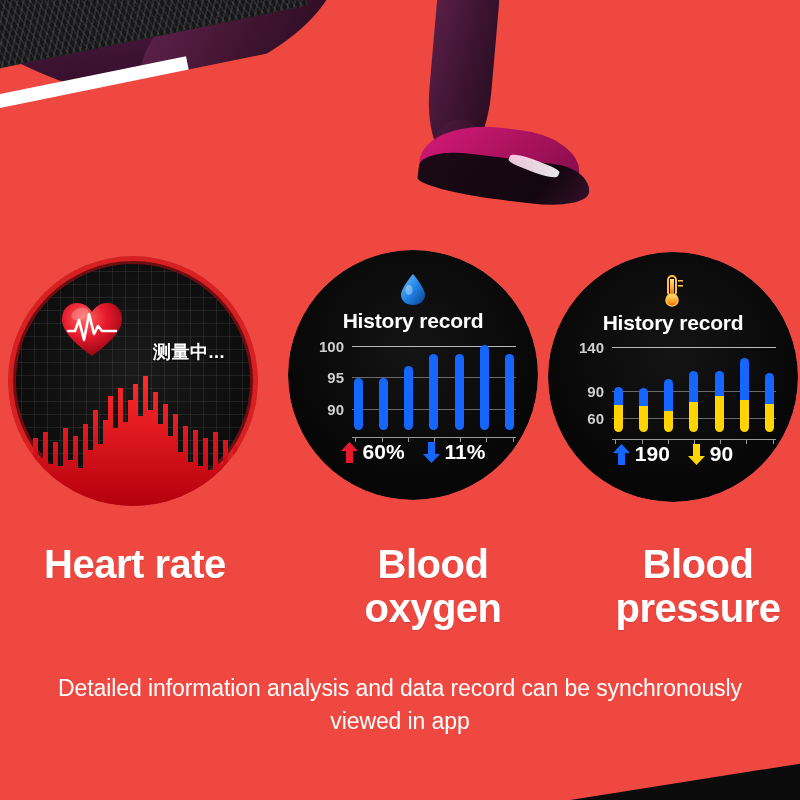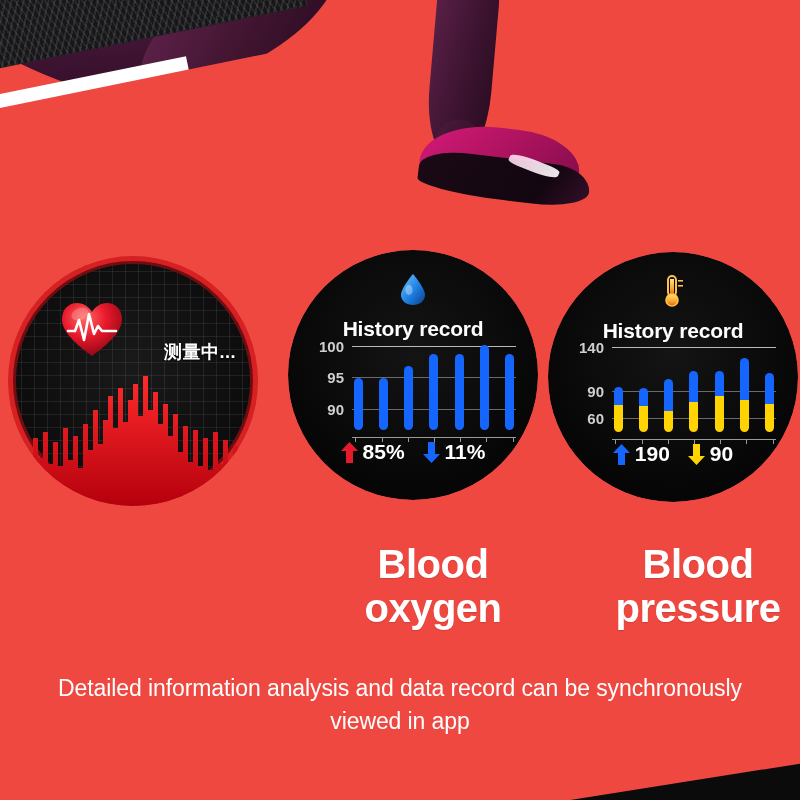--- a/index.html
+++ b/index.html
@@ -145,21 +145,21 @@
     text-align: right;
     color: #f2f2f2;
     font-size: 15px;
     font-weight: 700;
     line-height: 1.12;
     direction: rtl;
     text-shadow: 0 1px 2px #000;
   }
   .hr-measuring {
     position: absolute;
-    right: 22px; top: 84px;
+    right: 33px; top: 84px;
     color: #ffffff;
     font-size: 18px;
     font-weight: 600;
     letter-spacing: .5px;
     text-shadow: 0 1px 2px #000;
   }
   .hr-wave {
     position: absolute;
     left: 0; bottom: 0;
     width: 100%; height: 140px;
@@ -175,21 +175,21 @@
   }
   .face-icon {
     position: absolute;
     left: 50%; top: 22px;
     transform: translateX(-50%);
     width: 30px; height: 34px;
   }
   .face-icon svg { width: 100%; height: 100%; display: block; }
   .face-title {
     position: absolute;
-    left: 0; top: 67px;
+    left: 0; top: 59px;
     width: 100%;
     text-align: center;
     color: #ffffff;
     font-size: 21px;
     font-weight: 700;
     letter-spacing: -.2px;
   }
   .chart-area {
     position: absolute;
     left: 22px; top: 92px;
@@ -441,21 +441,21 @@
             </div>
         </div>
 
         <div class="legend">
           <div class="legend-item">
             <span class="arrow">
               <svg viewBox="0 0 17 21">
                   <path d="M8.5 0 L17 9 L12 9 L12 21 L5 21 L5 9 L0 9 Z" fill="#e8192c"></path>
                 </svg>
             </span>
-            <span>85%</span>
+            <span>60%</span>
           </div>
           <div class="legend-item">
             <span class="arrow">
               <svg viewBox="0 0 17 21">
                   <path d="M8.5 21 L0 12 L5 12 L5 0 L12 0 L12 12 L17 12 Z" fill="#1565ff"></path>
                 </svg>
             </span>
             <span>11%</span>
           </div>
         </div>
@@ -554,20 +554,21 @@
             <span>90</span>
           </div>
         </div>
 
       </div>
     </div>
 
   </div>
 
   <div class="headings">
+    <div class="heading heading-hr">Heart rate</div>
     <div class="heading heading-spo2">Blood
 oxygen</div>
     <div class="heading heading-bp">Blood
 pressure</div>
   </div>
 
   <div class="copy">
     <p class="copy-p2">Detailed information analysis and data record can be synchronously viewed in app</p>
   </div>
 

